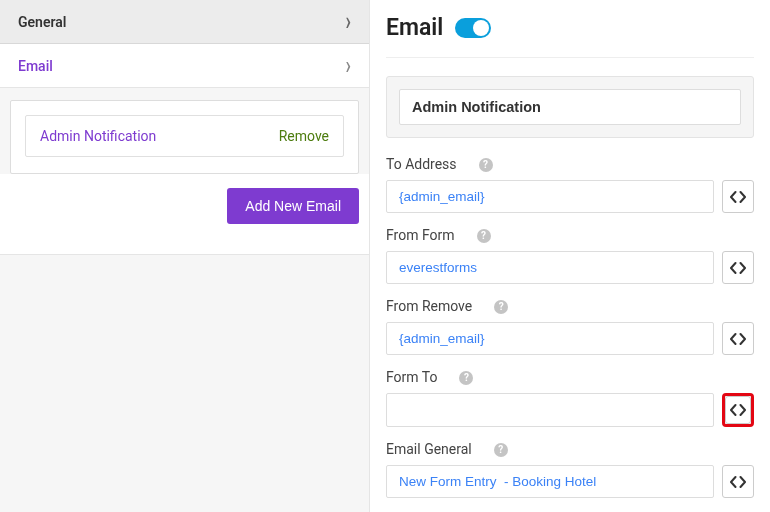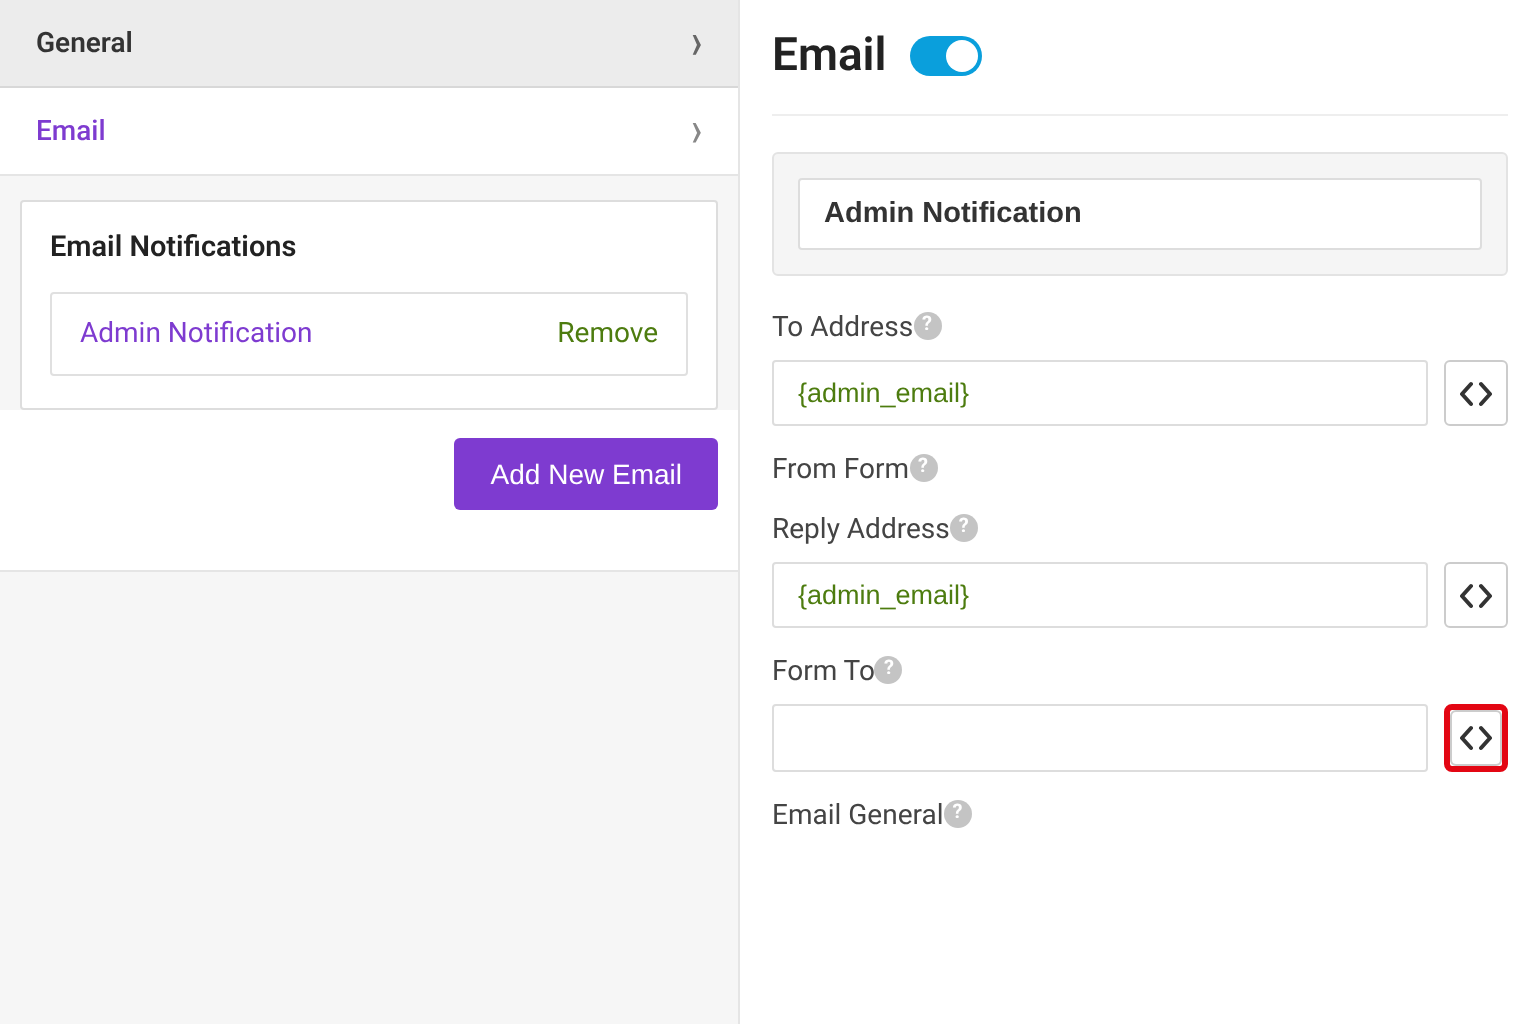--- a/index.html
+++ b/index.html
@@ -143,22 +143,22 @@
     background: #fff;
     padding: 9px 12px;
     font-size: 14.5px;
     font-weight: 600;
     color: #333;
   }
 
   .field-group { margin-bottom: 14px; }
   .field-label {
     display: flex;
-    align-items: flex-start;
-    gap: 0;
+    align-items: flex-end;
+    gap: 22px;
     font-size: 14px;
     color: #444;
     margin-bottom: 8px;
   }
   .help {
     width: 14px; height: 14px;
     border-radius: 50%;
     background: #c4c4c4;
     color: #fff;
     font-size: 10px;
@@ -168,21 +168,21 @@
     justify-content: center;
     line-height: 1;
   }
   .field-row { display: flex; gap: 8px; align-items: stretch; }
   .text-input {
     flex: 1;
     border: 1px solid #ddd;
     border-radius: 2px;
     padding: 8px 12px;
     font-size: 13.5px;
-    color: #4d7c0f;
+    color: #3b82f6;
     background: #fff;
   }
   .tag-btn {
     width: 32px;
     border: 1px solid #ccc;
     border-radius: 3px;
     background: #fff;
     display: flex;
     align-items: center;
     justify-content: center;
@@ -211,21 +211,20 @@
     <div class="tab-general">
       <span>General</span>
       <span class="chev">›</span>
     </div>
     <div class="tab-email">
       <span>Email</span>
       <span class="chev">›</span>
     </div>
 
     <div class="notif-card">
-      <div class="notif-title">Email Notifications</div>
       <div class="notif-item">
         <span class="notif-name">Admin Notification</span>
         <span class="notif-remove">Remove</span>
       </div>
     </div>
 
     <div class="add-email-row">
       <button class="btn-add">Add New Email</button>
     </div>
     <div class="sidebar-empty"></div>
@@ -254,25 +253,33 @@
             </svg>
         </div>
       </div>
     </div>
 
     <div class="field-group">
       <div class="field-label">
         <span>From Form</span>
         <span class="help">?</span>
       </div>
-    </div>
-
-    <div class="field-group">
-      <div class="field-label">
-        <span>Reply Address</span>
+      <div class="field-row">
+        <input class="text-input" type="text" value="everestforms" style="">
+        <div class="tag-btn">
+          <svg width="16" height="14" viewBox="0 0 16 14">
+              <path d="M5.5 2 L1 7 L5.5 12 M10.5 2 L15 7 L10.5 12" stroke="#333" stroke-width="2" fill="none" stroke-linecap="round" stroke-linejoin="round"></path>
+            </svg>
+        </div>
+      </div>
+    </div>
+
+    <div class="field-group">
+      <div class="field-label">
+        <span>From Remove</span>
         <span class="help">?</span>
       </div>
       <div class="field-row">
         <input class="text-input" type="text" value="{admin_email}" style="">
         <div class="tag-btn">
           <svg width="16" height="14" viewBox="0 0 16 14">
               <path d="M5.5 2 L1 7 L5.5 12 M10.5 2 L15 7 L10.5 12" stroke="#333" stroke-width="2" fill="none" stroke-linecap="round" stroke-linejoin="round"></path>
             </svg>
         </div>
       </div>
@@ -293,16 +300,24 @@
           </div>
         </div>
       </div>
     </div>
 
     <div class="field-group">
       <div class="field-label">
         <span>Email General</span>
         <span class="help">?</span>
       </div>
+      <div class="field-row">
+        <input class="text-input" type="text" value="New Form Entry  - Booking Hotel" style="">
+        <div class="tag-btn">
+          <svg width="16" height="14" viewBox="0 0 16 14">
+              <path d="M5.5 2 L1 7 L5.5 12 M10.5 2 L15 7 L10.5 12" stroke="#333" stroke-width="2" fill="none" stroke-linecap="round" stroke-linejoin="round"></path>
+            </svg>
+        </div>
+      </div>
     </div>
 
   </div>
 </div>
 
 </body></html>

